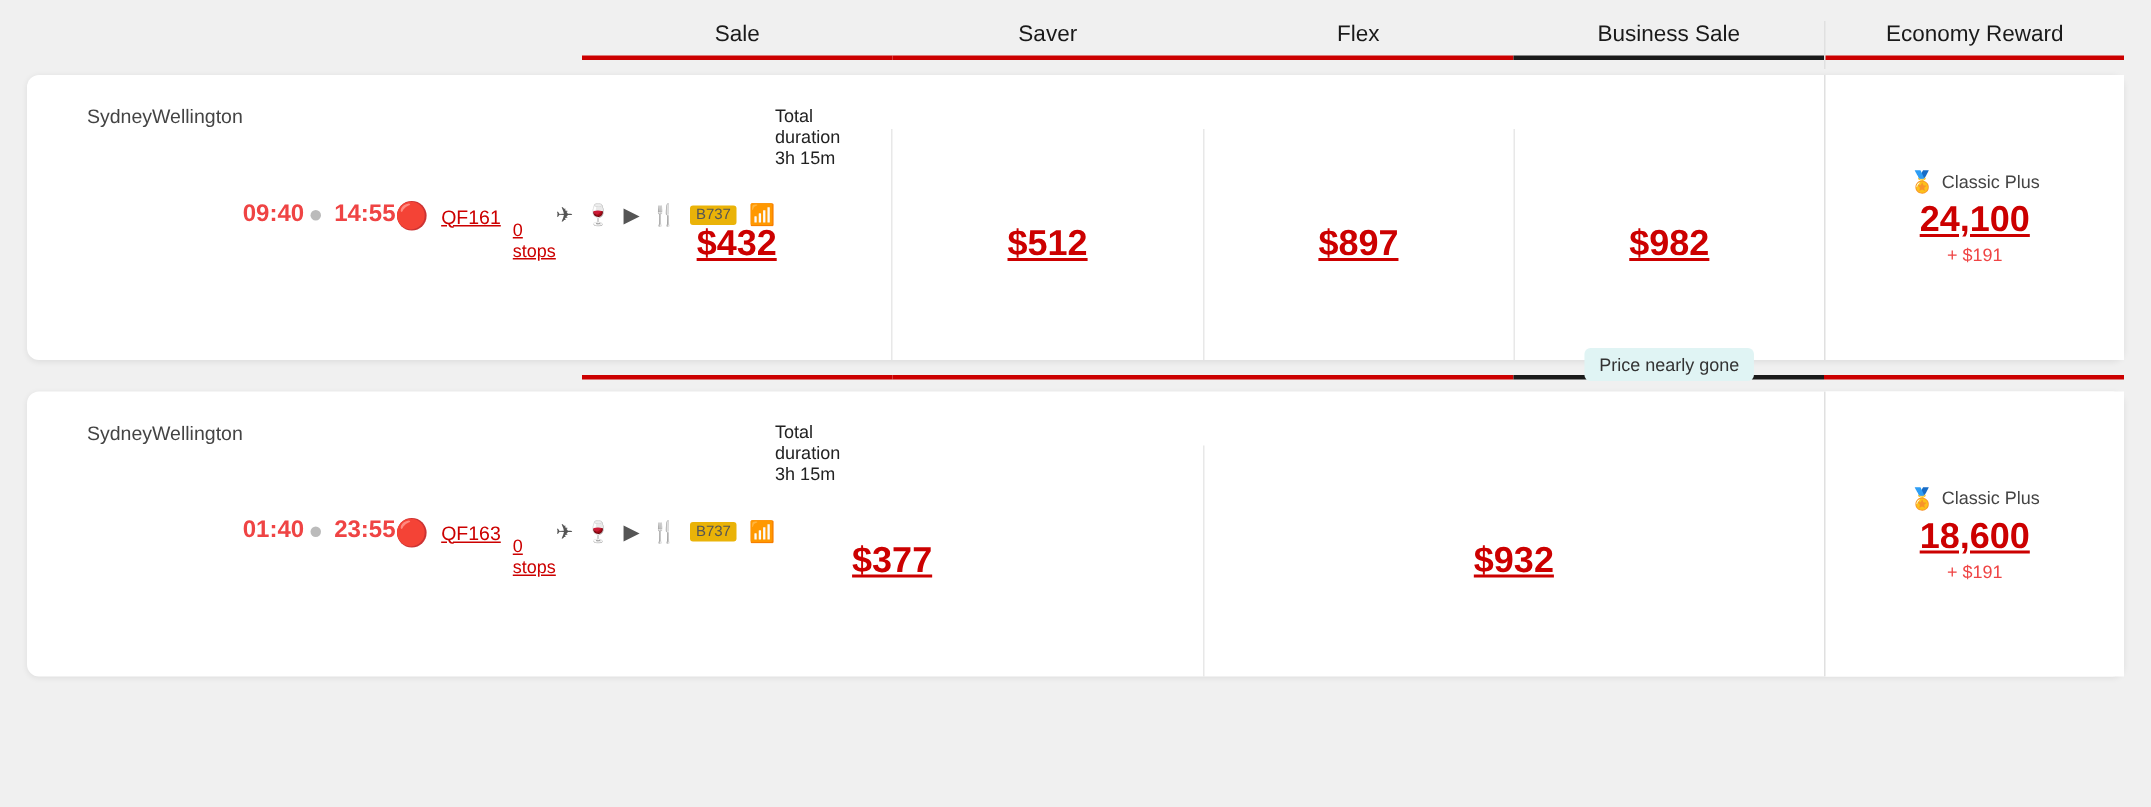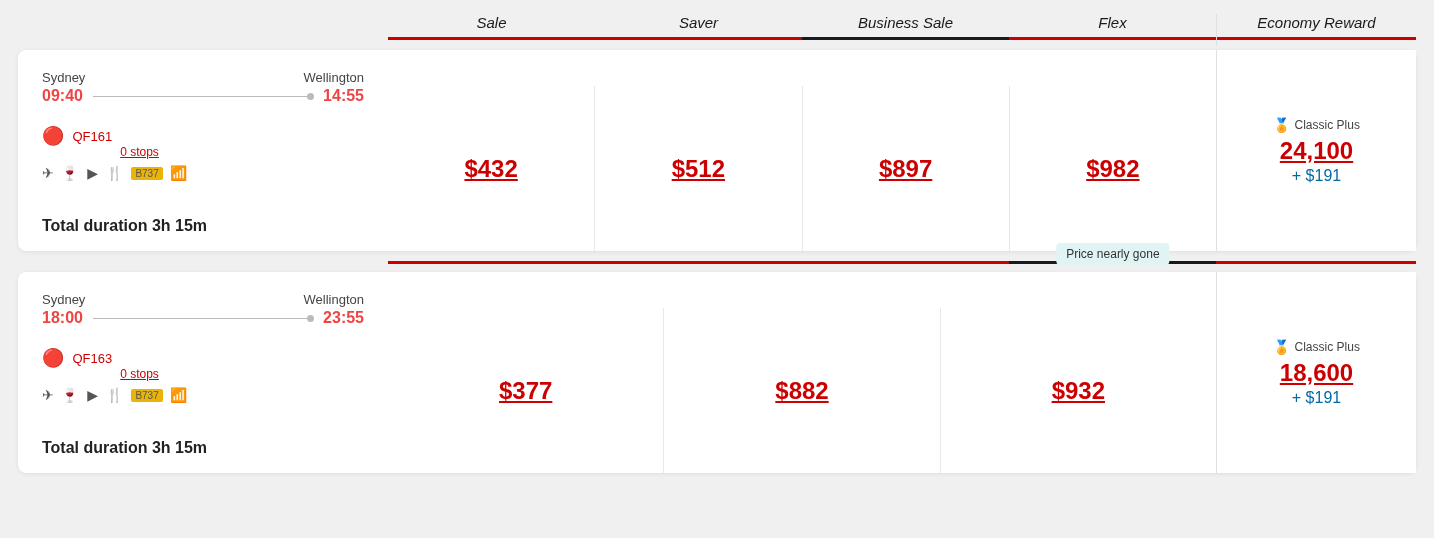--- a/index.html
+++ b/index.html
@@ -28,23 +28,23 @@
       min-height: 190px;
       box-shadow: 0 1px 4px rgba(0,0,0,0.08);
       overflow: visible;
       position: relative;
     }
 
     
     .flight-info {
       width: 370px;
       flex-shrink: 0;
-      padding: 20px 24px 16px 24px;
-      display: flex;
-      flex-direction: column;
+      padding: 20px 24px 16px 40px;
+      display: flex;
+      flex-direction: row;
       justify-content: flex-start;
     }
 
     .route-row {
       display: flex;
       align-items: flex-start;
       justify-content: space-between;
       margin-bottom: 2px;
     }
 
@@ -101,20 +101,21 @@
     }
 
     .qantas-logo {
       color: #c00;
       font-size: 18px;
     }
 
     .flight-number {
       color: #c00;
       font-size: 13px;
+      text-decoration: underline;
       cursor: pointer;
     }
 
     .stops {
       color: #c00;
       font-size: 12px;
       text-decoration: underline;
       cursor: pointer;
       margin-top: 32px;
     }
@@ -135,24 +136,23 @@
 
     .badge {
       font-size: 10px;
       background: #eab308;
       color: #555;
       padding: 1px 4px;
       border-radius: 2px;
     }
 
     .duration {
-      font-size: 16px;
-      font-weight: 700;
+      font-size: 12px;
+      font-weight: 400;
       color: #222;
-      margin-top: 28px;
     }
 
     
     .price-columns {
       flex: 1;
       display: flex;
       align-items: stretch;
       margin-top: 36px;
     }
 
@@ -208,22 +208,22 @@
       color: #c00;
       font-size: 24px;
       font-weight: 700;
       text-decoration: underline;
       cursor: pointer;
       display: block;
       text-align: center;
     }
 
     .plus-cash {
-      font-size: 16px;
-      color: #0369a1;
+      font-size: 12px;
+      color: #ef4444;
       margin-top: 2px;
     }
 
     
     .price-badge {
       position: absolute;
       bottom: -14px;
       left: 50%;
       transform: translateX(-50%);
       background: #e0f4f4;
@@ -253,21 +253,20 @@
       flex: none;
       border-left: 1px solid #e0e0e0;
       text-align: center;
       padding-bottom: 6px;
     }
 
     .hcol-title {
       font-size: 15px;
       font-weight: 500;
       color: #1a1a1a;
-      font-style: italic;
     }
 
     .hcol-underline {
       height: 3px;
       margin-top: 6px;
     }
     .hcol-underline.red { background: #c00; }
     .hcol-underline.dark { background: #1a1a1a; }
 
     
@@ -289,26 +288,26 @@
   <div class="headers-section">
     <div class="hcol">
       <div class="hcol-title">Sale</div>
       <div class="hcol-underline red"></div>
     </div>
     <div class="hcol">
       <div class="hcol-title">Saver</div>
       <div class="hcol-underline red"></div>
     </div>
     <div class="hcol">
+      <div class="hcol-title">Flex</div>
+      <div class="hcol-underline red"></div>
+    </div>
+    <div class="hcol">
       <div class="hcol-title">Business Sale</div>
       <div class="hcol-underline dark"></div>
-    </div>
-    <div class="hcol">
-      <div class="hcol-title">Flex</div>
-      <div class="hcol-underline red"></div>
     </div>
     <div class="hcol-economy">
       <div class="hcol-title">Economy Reward</div>
       <div class="hcol-underline red"></div>
     </div>
   </div>
 
   <div class="flight-card">
     <div class="flight-info">
       <div class="route-row">
@@ -372,21 +371,21 @@
     <div class="sep-eco"></div>
   </div>
 
   <div class="flight-card">
     <div class="flight-info">
       <div class="route-row">
         <span class="city">Sydney</span>
         <span class="city">Wellington</span>
       </div>
       <div class="time-row">
-        <span class="time">18:00</span>
+        <span class="time">01:40</span>
         <div class="line-container">
           <div class="flight-line"></div>
         </div>
         <span class="time">23:55</span>
       </div>
       <div class="flight-meta">
         <span class="qantas-logo">🔴</span>
         <span class="flight-number">QF163</span>
         <span class="stops">0 stops</span>
       </div>
@@ -399,23 +398,20 @@
         <span class="amenity-icon">📶</span>
       </div>
       <div class="duration">Total duration 3h 15m</div>
     </div>
 
     <div class="price-columns">
       <div class="price-col">
         <span class="price-link">$377</span>
       </div>
       <div class="price-col">
-        <span class="price-link">$882</span>
-      </div>
-      <div class="price-col">
         <span class="price-link">$932</span>
       </div>
     </div>
 
     <div class="economy-col">
       <div class="classic-plus">
         <span class="medal-icon">🏅</span>
         <span>Classic Plus</span>
       </div>
       <span class="points-link">18,600</span>

